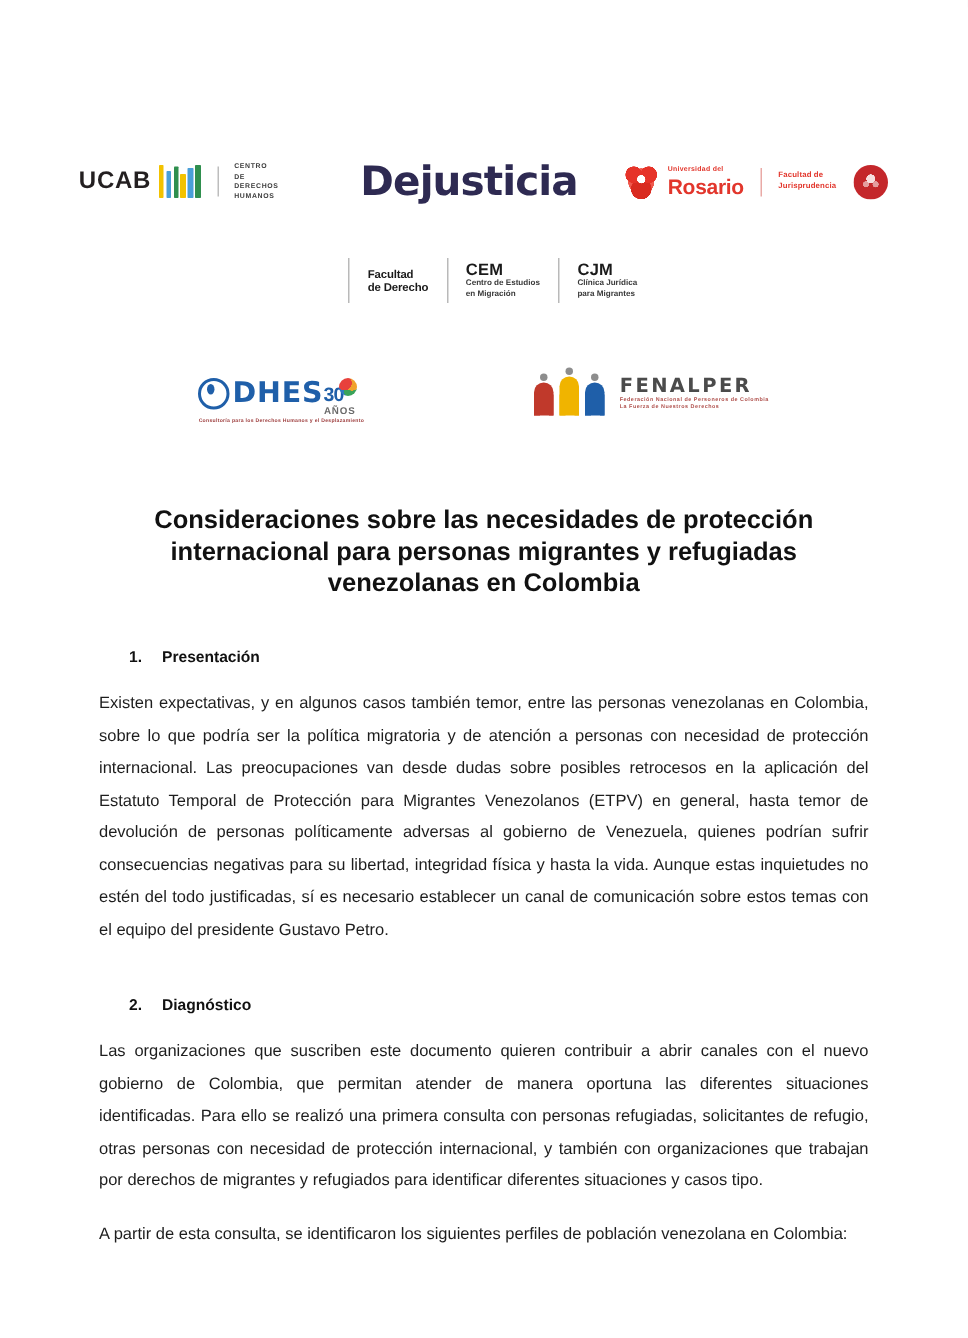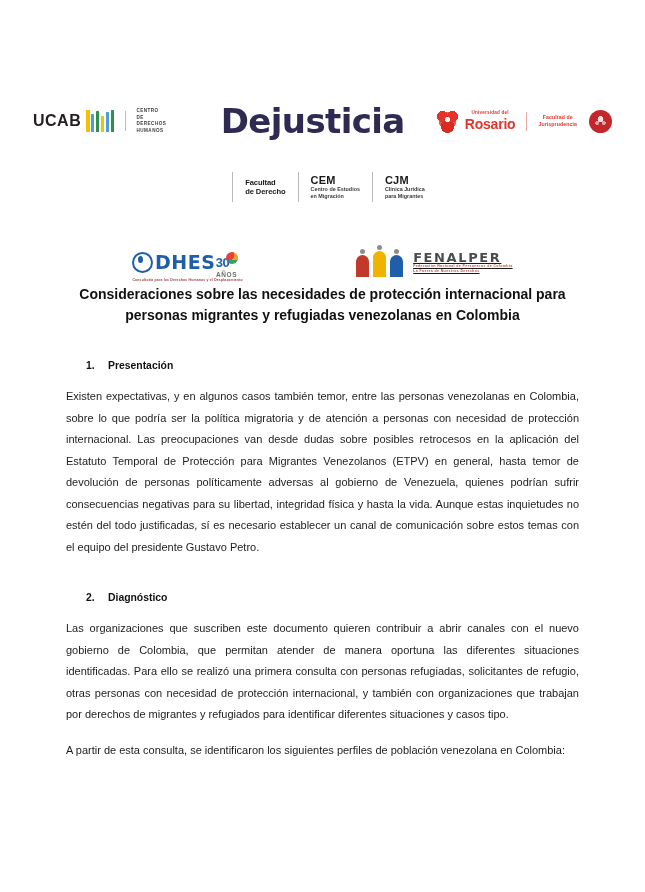--- a/index.html
+++ b/index.html
@@ -60,29 +60,29 @@
   }
   .ucab-sub {
     font-size: 4.6px; line-height: 6.5px; font-weight: bold;
     letter-spacing: .45px; color: #3c3c3c; text-transform: uppercase;
   }
 
   
   .dejusticia {
     font-family: "DejaVu Sans", sans-serif;
     font-weight: bold;
-    font-size: 34px;
+    font-size: 27px;
     letter-spacing: -0.6px;
     color: #2e2a52;
     margin: 0 30px 0 54px;
     line-height: 1;
   }
 
   
-  .rosario { gap: 5px; text-align: center; }
+  .rosario { gap: 5px; }
   .rosario-crest {
     width: 25px; height: 25px;
     background:
       radial-gradient(circle at 50% 42%, #ffffff 0 14%, rgba(255,255,255,0) 15%),
       radial-gradient(circle at 30% 30%, #e63329 0 22%, rgba(255,255,255,0) 23%),
       radial-gradient(circle at 70% 30%, #e63329 0 22%, rgba(255,255,255,0) 23%),
       radial-gradient(circle at 50% 68%, #d92b20 0 32%, rgba(255,255,255,0) 33%),
       radial-gradient(circle at 50% 48%, #ef5a4e 0 48%, rgba(255,255,255,0) 49%);
   }
   .rosario-txt { line-height: 1; }
@@ -190,21 +190,21 @@
     position: absolute; right: 1px; top: 19px;
     font-size: 6.5px; font-weight: bold; color: #6b6b6b; letter-spacing: .6px;
   }
   .codhes-tag {
     position: absolute; left: 0; top: 26px;
     font-size: 3.4px; font-weight: bold; color: #9c3b3b; letter-spacing: .2px;
     white-space: nowrap;
   }
 
   
-  .fenalper { gap: 7px; margin-left: 118px; text-decoration: underline; }
+  .fenalper { gap: 7px; margin-left: 118px; }
   .fen-people { position: relative; width: 50px; height: 30px; }
   .fen-people span {
     position: absolute; bottom: 0; width: 13px; height: 22px;
     border-top-left-radius: 9px; border-top-right-radius: 9px;
   }
   .fen-people span::before {
     content: ""; position: absolute; left: 0; bottom: 0;
     width: 3.6px; height: 14px; background: inherit;
   }
   .fen-people span::after {
@@ -225,22 +225,23 @@
     font-size: 3.6px; font-weight: bold; color: #b0524e;
     letter-spacing: .35px; display: block; margin-top: 1.6px;
   }
   .fen-sub2 {
     font-size: 3.6px; font-weight: bold; color: #b0524e;
     letter-spacing: .35px; display: block; margin-top: 1px;
   }
 
   
   .doc-title {
+    margin-top: 52px;
     text-align: center;
-    font-size: 14px;
+    font-size: 17px;
     font-weight: bold;
     line-height: 21px;
     color: #111111;
     padding: 0 6px;
   }
   .section-heading {
     display: flex;
     margin-top: 34px;
     font-size: 10.4px;
     font-weight: bold;

